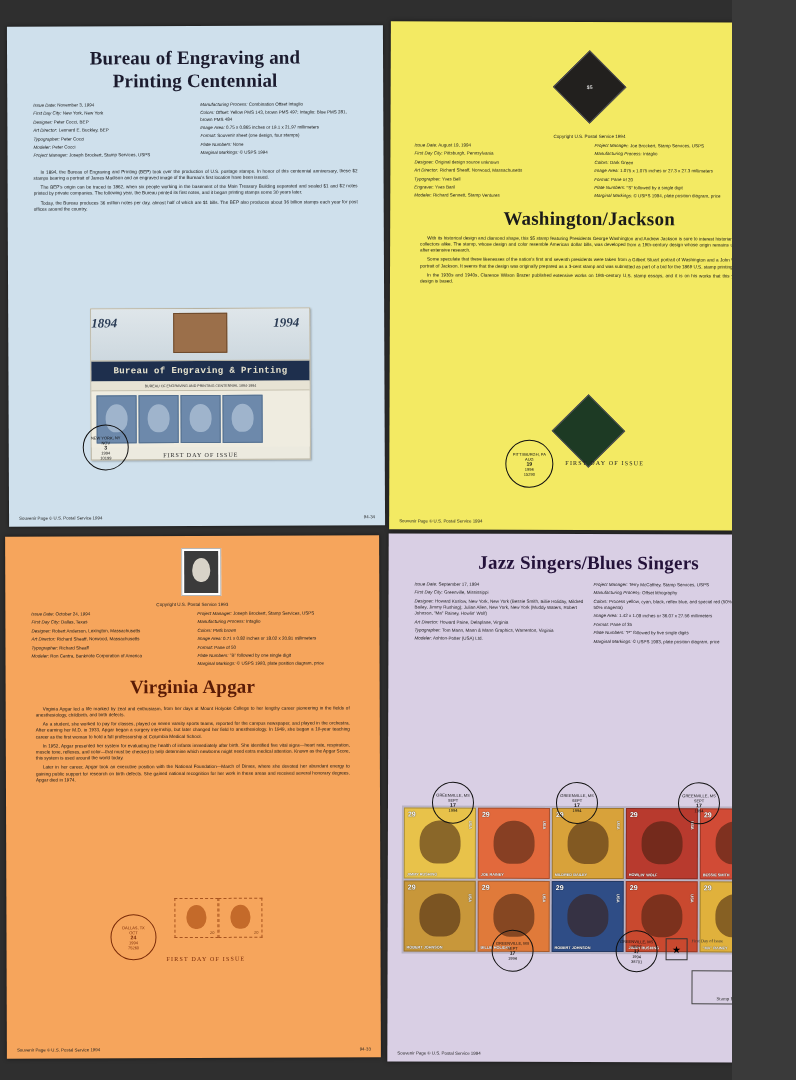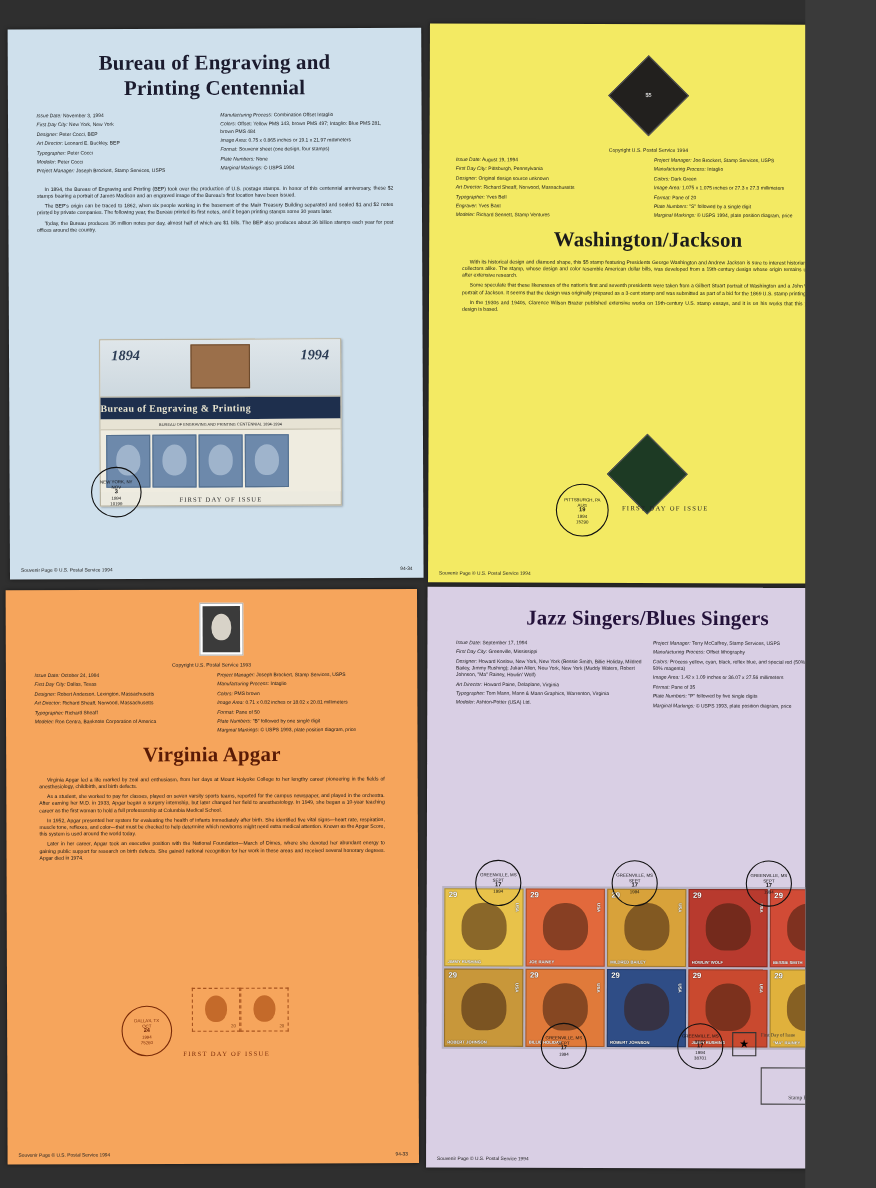--- a/index.html
+++ b/index.html
@@ -98,36 +98,37 @@
     background: linear-gradient(#dfe6ea,#cdd8df);
     position: relative;
     border-bottom: 1px solid #b0aea0;
   }
   #bep-sheet .yr {
     position: absolute; top: 6px;
     font-family: "Liberation Serif", serif;
     font-style: italic; font-weight: bold;
     font-size: 13px; color: #2b3c55;
   }
-  #bep-sheet .yr.l { left: 10px; }
+  #bep-sheet .yr.l { left: 0; }
   #bep-sheet .yr.r { right: 10px; }
   #bep-sheet .bldg {
     position: absolute; left: 50%; top: 4px;
     transform: translateX(-50%);
     width: 54px; height: 40px;
     background: #9b6f4a;
     border: 1px solid #6d4a2c;
   }
   #bep-sheet .bep-band {
     height: 20px;
     background: #1e2f4d;
     color: #e8e4cf;
-    font-family: Liberation Serif, serif;
+    font-family: Liberation Mono, monospace;
     font-weight: bold;
     font-size: 9px;
+    text-align: center;
     line-height: 20px;
     letter-spacing: 0.4px;
   }
   #bep-sheet .bep-sub {
     height: 10px;
     background: #e7e3d4;
     font-size: 3.6px;
     text-align: center;
     line-height: 10px;
     color: #2b2b2b;

